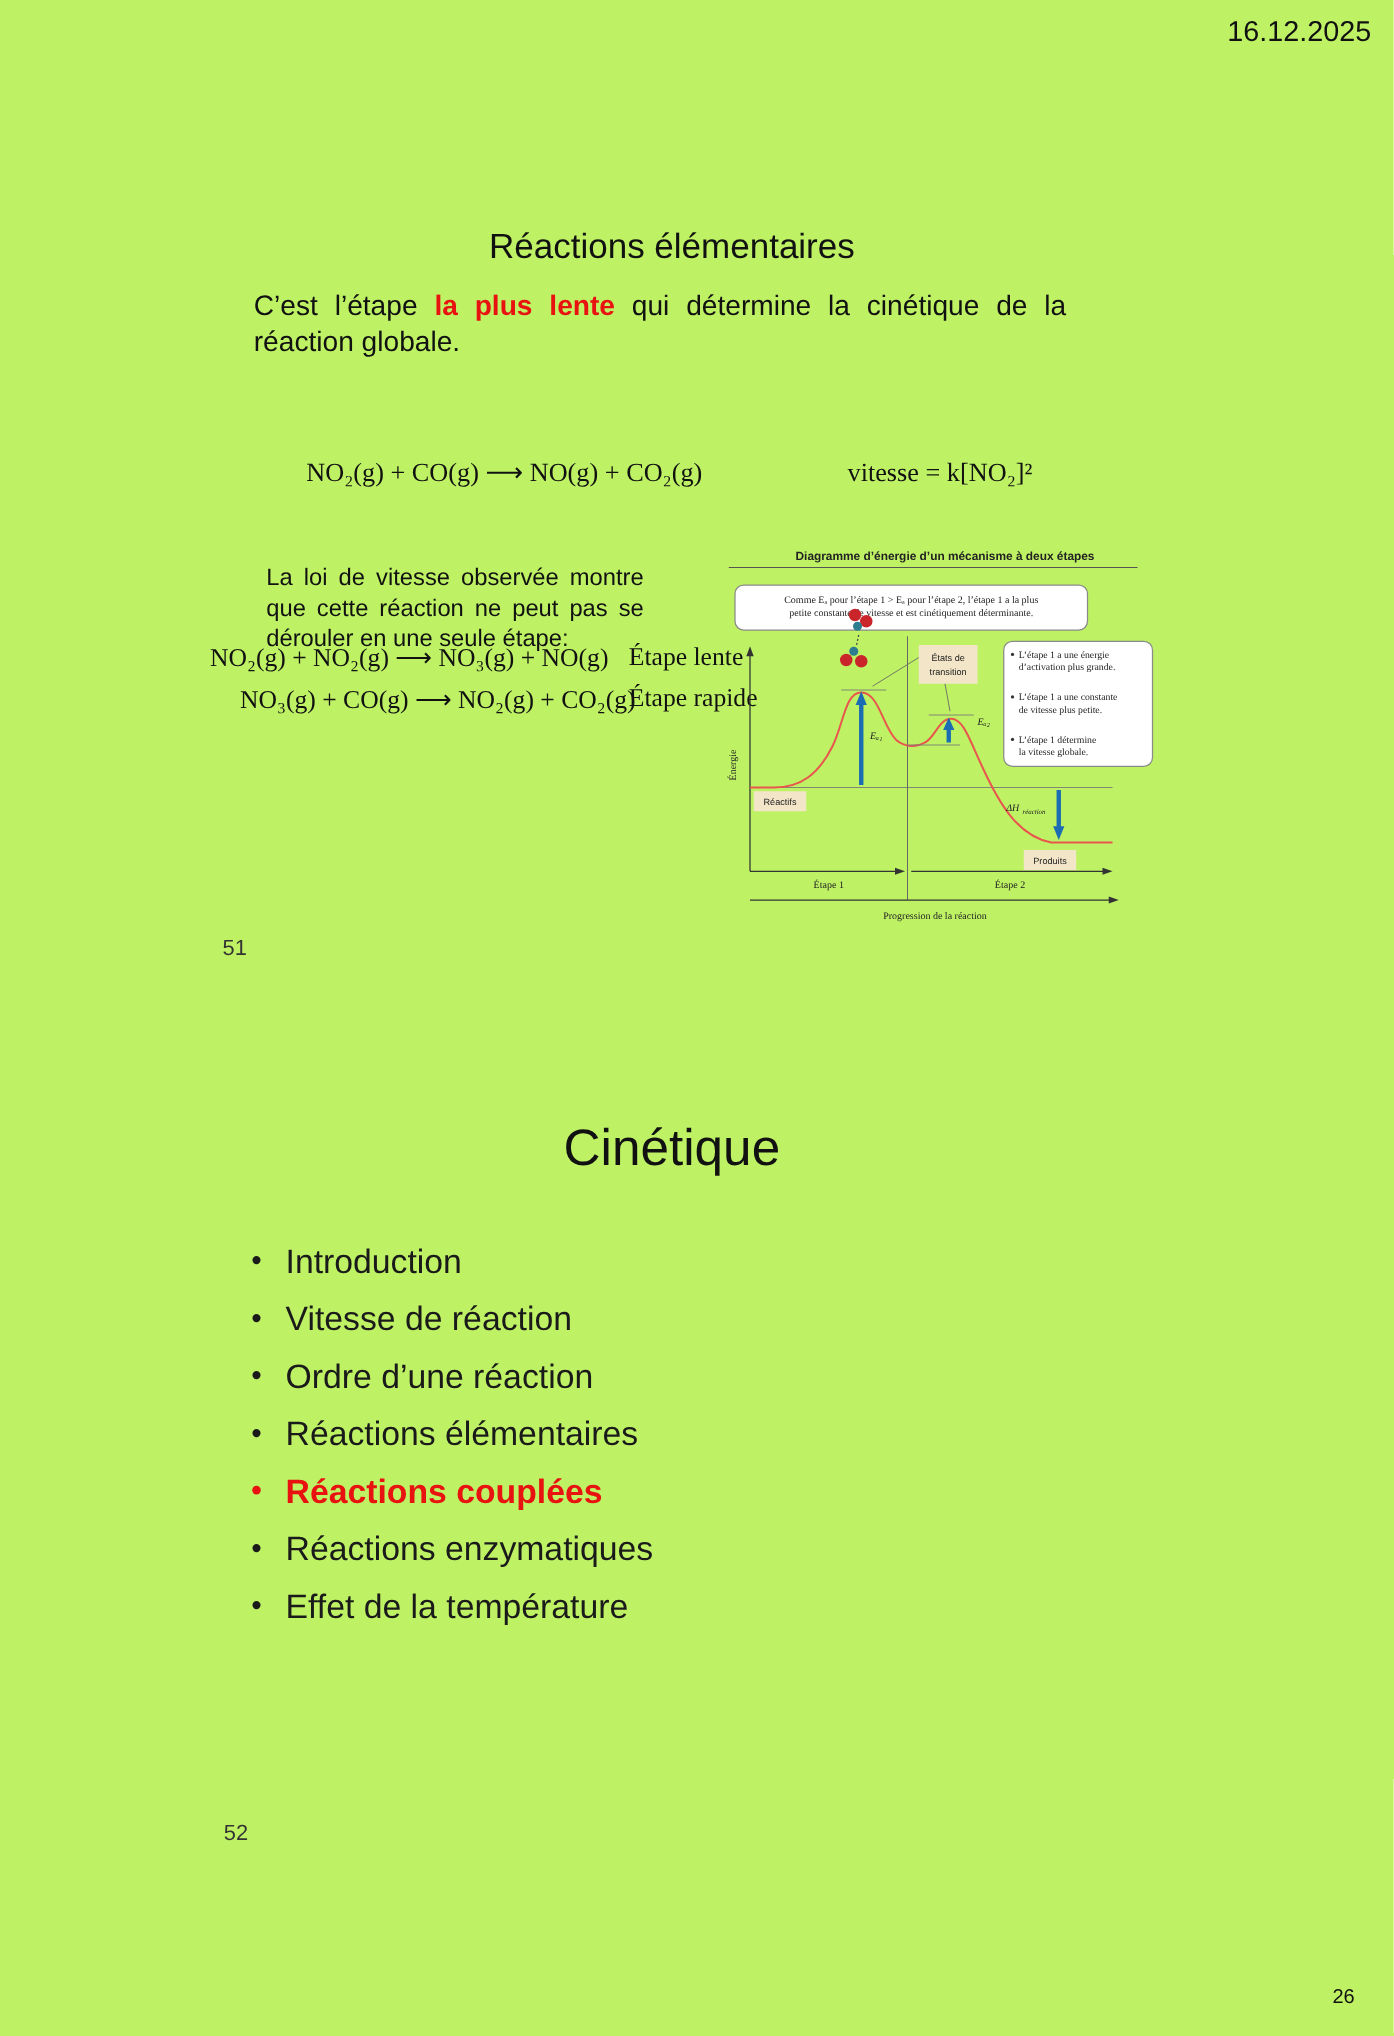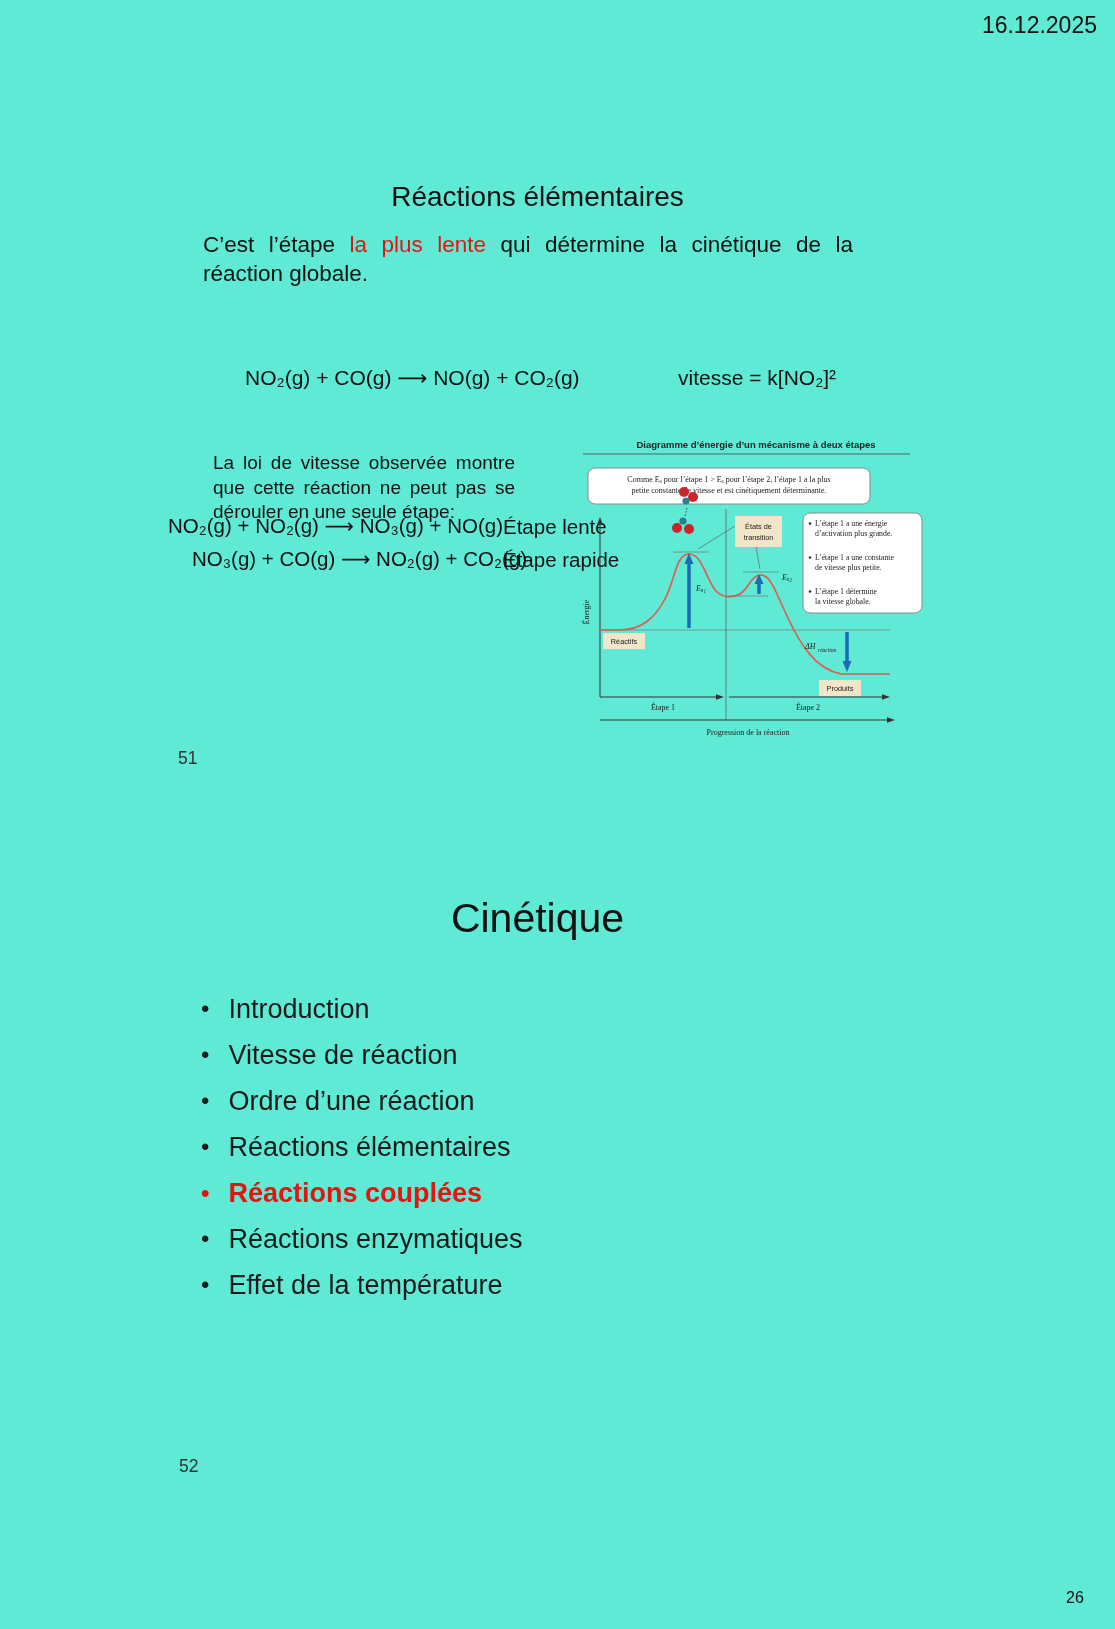--- a/index.html
+++ b/index.html
@@ -1,28 +1,28 @@
 <!DOCTYPE html>
 <html><head>
 <meta charset="utf-8">
 <style>
   html,body{margin:0;padding:0;background:#ffffff;}
-  .page{position:relative;width:1115px;height:1629px;background:#5eead4;overflow:hidden;
+  .page{position:relative;width:1115px;height:1629px;background:#bef264;overflow:hidden;
         font-family:"Liberation Sans",sans-serif;color:#1a1a1a;}
   .abs{position:absolute;}
-  .ser{font-family:Liberation Sans, sans-serif;}
+  .ser{font-family:Liberation Serif, serif;}
 
   .date{top:12px;right:18px;font-size:23px;color:#111;}
   .pagenum{top:1589px;left:1066px;font-size:16px;color:#111;}
 
   
   .s1-title{top:181px;left:150px;width:775px;text-align:center;font-size:28px;color:#111;}
   .s1-para{top:230px;left:203px;width:650px;font-size:22.5px;line-height:1.29;text-align:justify;color:#111;}
   .s1-para p{margin:0;}
-  .hl-red{color:#e81310;font-weight:normal;}
+  .hl-red{color:#e81310;font-weight:bold;}
   .eq{white-space:nowrap;font-size:20.5px;color:#111;}
   .eq-overall{top:366px;left:245px;font-size:21px;}
   .eq-rate{top:366px;left:678px;font-size:21px;}
   .s1-note{top:427px;left:213px;width:302px;font-size:19px;line-height:1.3;text-align:justify;color:#111;margin-top:24px;}
   .eq-s1{top:514px;left:168px;}
   .lbl-s1{top:515px;left:503px;}
   .eq-s2{top:547px;left:192px;}
   .lbl-s2{top:548px;left:503px;}
   .slide-num{font-size:17.5px;color:#333;}
   .n51{top:748px;left:178px;}

